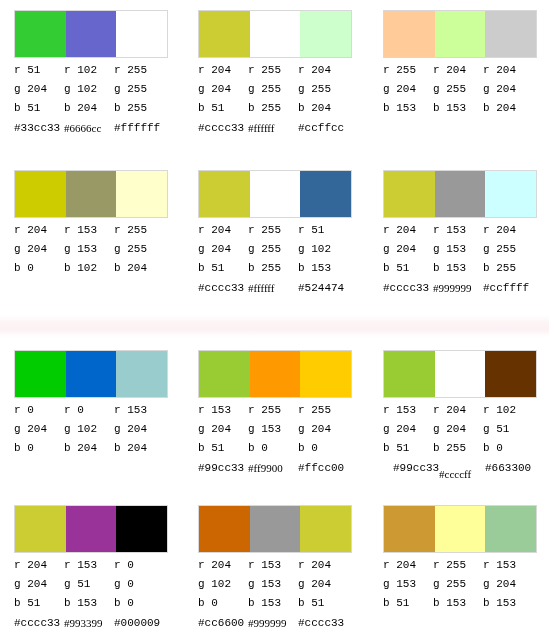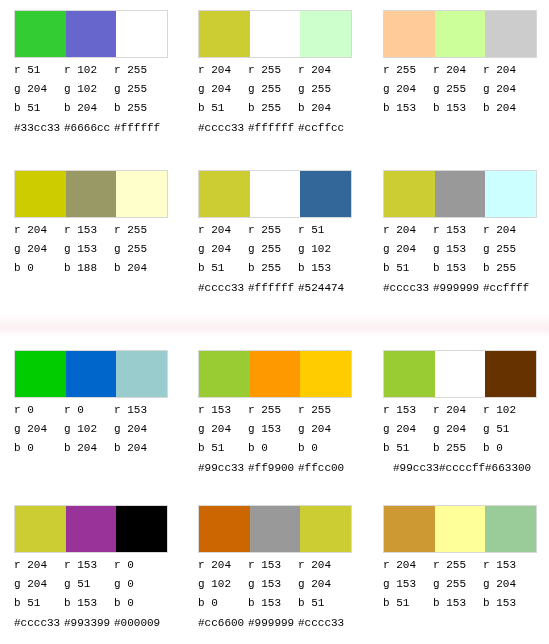--- a/index.html
+++ b/index.html
@@ -101,26 +101,26 @@
 
   .hexval {
     position: absolute;
     top: 0;
     font-size: 11px;
     line-height: 14px;
     color: #000000;
     white-space: pre;
   }
   .hexval.h0 { left: 14px; }
-  .hexval.h1 { left: 64px; }
+  .hexval.h1 { left: 64px; font-family: Liberation Serif, serif; }
   .hexval.h2 { left: 114px; }
 
   
   .channel-row.hex.tight .hexval.h0 { left: 24px; }
-  .channel-row.hex.tight .hexval.h1 { left: 70px; }
+  .channel-row.hex.tight .hexval.h1 { left: 70px; margin-top: 6px; }
   .channel-row.hex.tight .hexval.h2 { left: 116px; }
 </style>
 </head>
 <body>
 
 <div id="palette-page">
   <div class="divider-band" style="top: 315px;"></div>
   <div class="palette-grid" id="palette-grid">
       <div class="palette-row" style="top: 10px;">
         <div class="palette-cell" style="left: 0px;">
@@ -165,21 +165,21 @@
       <div class="palette-row" style="top: 170px;">
         <div class="palette-cell" style="left: 0px;">
           <div class="swatch-group" style="border-color: rgb(216, 216, 216);">
             <div class="swatch" title="#cccc00" style="background: rgb(204, 204, 0);"></div>
             <div class="swatch" title="#999966" style="background: rgb(153, 153, 102);"></div>
             <div class="swatch" title="#ffffcc" style="background: rgb(255, 255, 204);"></div>
           </div>
           <div class="channel-table">
             <div class="channel-row r"><span class="cellval c0">r 204</span><span class="cellval c1">r 153</span><span class="cellval c2">r 255</span></div>
             <div class="channel-row g"><span class="cellval c0">g 204</span><span class="cellval c1">g 153</span><span class="cellval c2">g 255</span></div>
-            <div class="channel-row b"><span class="cellval c0">b 0</span><span class="cellval c1">b 188</span><span class="cellval c2">b 204</span></div>
+            <div class="channel-row b"><span class="cellval c0">b 0</span><span class="cellval c1">b 102</span><span class="cellval c2">b 204</span></div>
           </div>
         </div>
         <div class="palette-cell" style="left: 184px;">
           <div class="swatch-group" style="border-color: rgb(216, 216, 216);">
             <div class="swatch" title="#cccc33" style="background: rgb(204, 204, 51);"></div>
             <div class="swatch" title="#ffffff" style="background: rgb(255, 255, 255);"></div>
             <div class="swatch" title="#336699" style="background: rgb(51, 102, 153);"></div>
           </div>
           <div class="channel-table">
             <div class="channel-row r"><span class="cellval c0">r 204</span><span class="cellval c1">r 255</span><span class="cellval c2">r 51</span></div>

